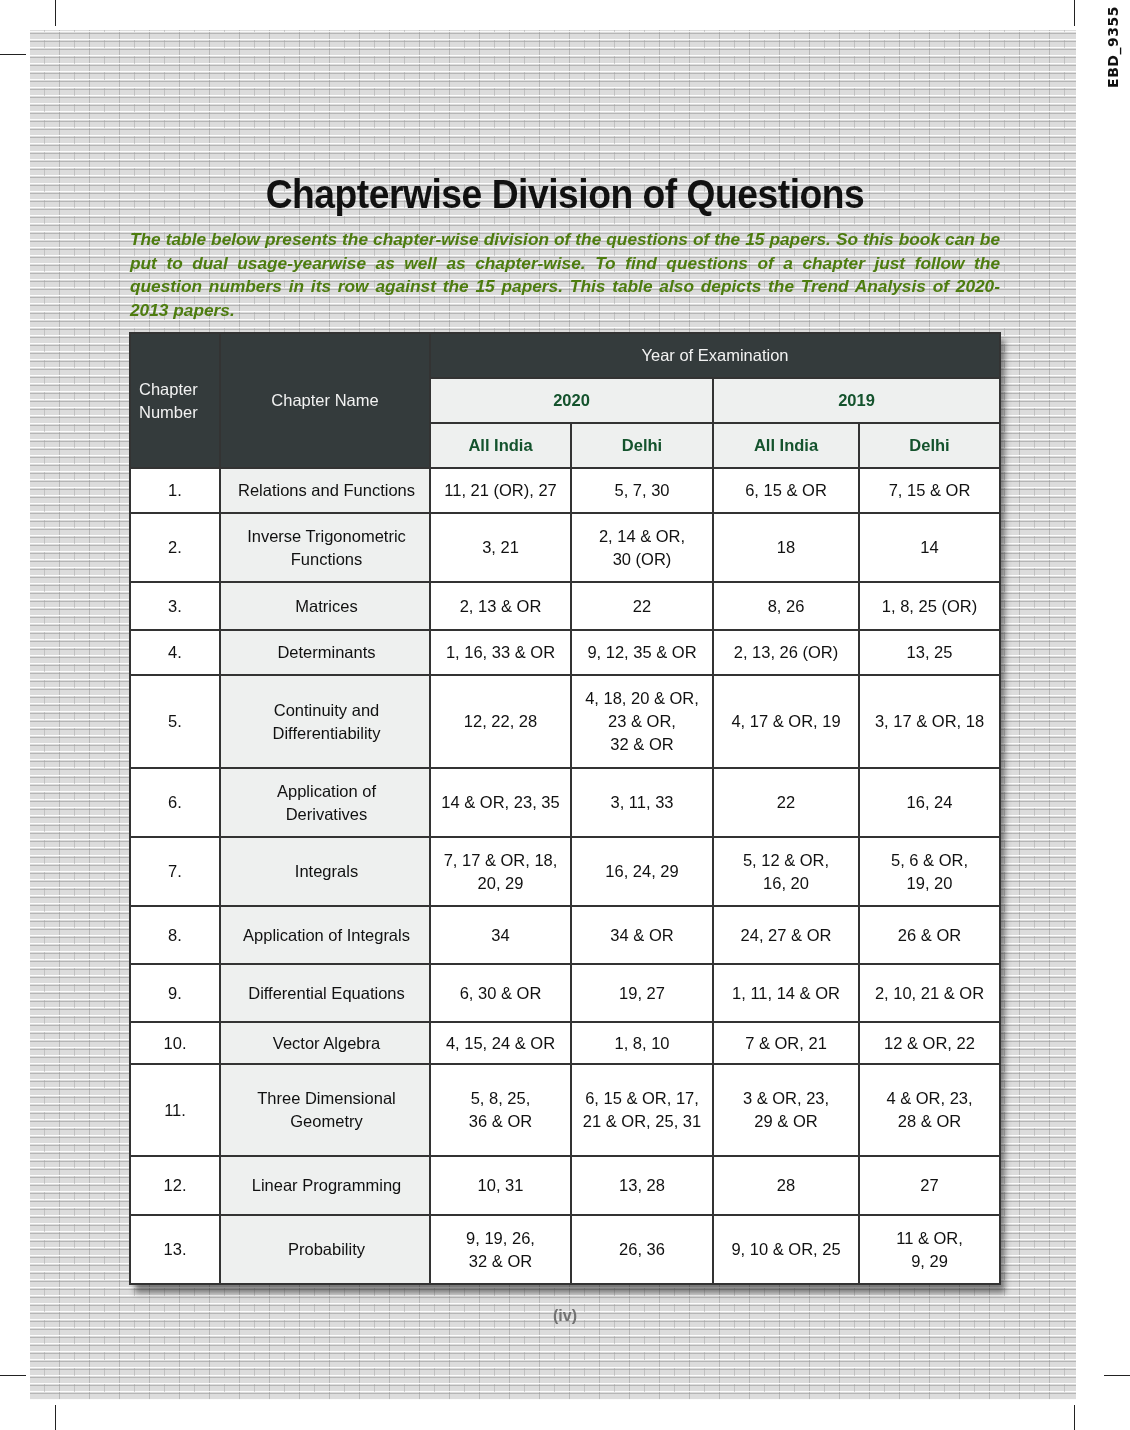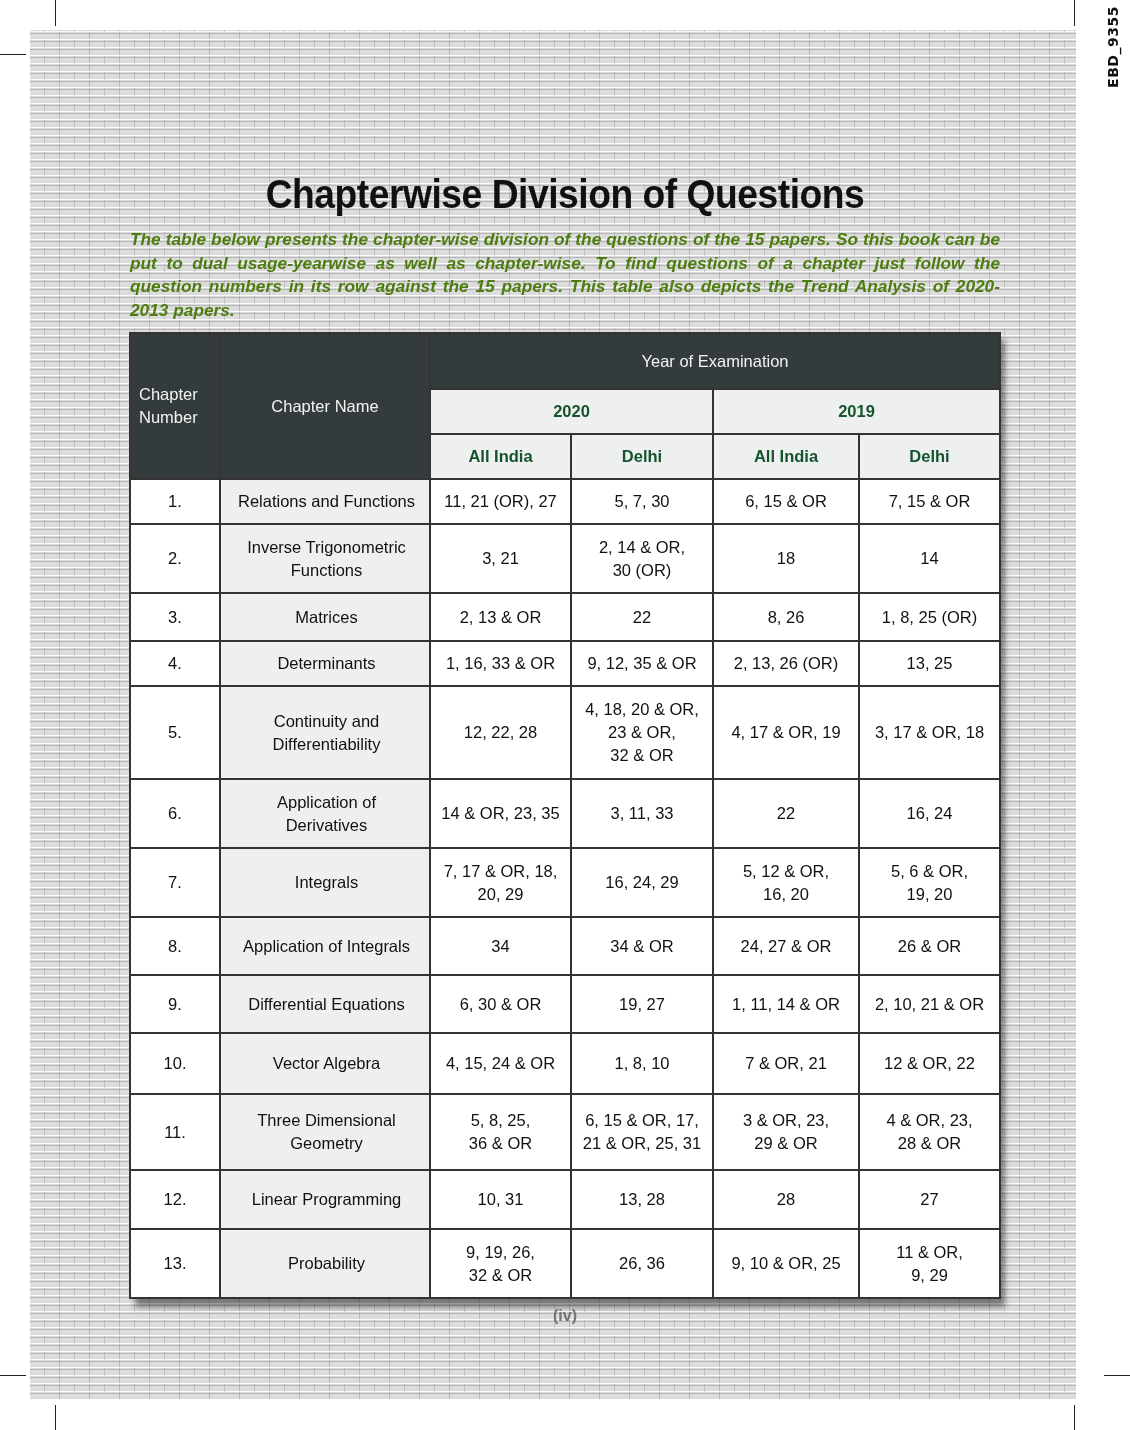--- a/index.html
+++ b/index.html
@@ -57,21 +57,21 @@
   col.c-num { width: 90px; }
   col.c-name { width: 210px; }
   col.c-a { width: 141px; }
   col.c-b { width: 142px; }
   col.c-c { width: 146px; }
   col.c-d { width: 141px; }
 
   th, td { border: 2px solid #333; text-align: center; vertical-align: middle; padding: 2px 4px; line-height: 23px; }
   th.dark { background: #343b3c; color: #f2f2f2; font-weight: normal; }
   th.light { background: #eef0ef; color: #14532d; font-weight: bold; }
-  .hdr-row1 th { height: 56px; }
+  .hdr-row1 th { height: 45px; }
   .hdr-row2 th { height: 45px; }
   .hdr-row3 th { height: 45px; }
   th.year-span { border-bottom: 2px solid #333; }
   td.name { background: #eef0ef; text-align: center; padding-left: 7px; }
   td.num { padding: 0; }
   td.cell { padding: 2px 2px; }
   .l { display: block; }
 
   .page-num {
     position: absolute; left: 0; width: 1130px; top: 1307px; text-align: center;
@@ -294,39 +294,39 @@
           <td class="cell">
             <span class="l">19, 27</span>
           </td>
           <td class="cell">
             <span class="l">1, 11, 14 &amp; OR</span>
           </td>
           <td class="cell">
             <span class="l">2, 10, 21 &amp; OR</span>
           </td>
         </tr>
-        <tr style="height: 61px;">
+        <tr style="height: 42px;">
           <td class="num">10.</td>
           <td class="name">
             <span class="l">Vector Algebra</span>
           </td>
           <td class="cell">
             <span class="l">4, 15, 24 &amp; OR</span>
           </td>
           <td class="cell">
             <span class="l">1, 8, 10</span>
           </td>
           <td class="cell">
             <span class="l">7 &amp; OR, 21</span>
           </td>
           <td class="cell">
             <span class="l">12 &amp; OR, 22</span>
           </td>
         </tr>
-        <tr style="height: 76px;">
+        <tr style="height: 92px;">
           <td class="num">11.</td>
           <td class="name">
             <span class="l">Three Dimensional</span>
             <span class="l">Geometry</span>
           </td>
           <td class="cell">
             <span class="l">5, 8, 25,</span>
             <span class="l">36 &amp; OR</span>
           </td>
           <td class="cell">

